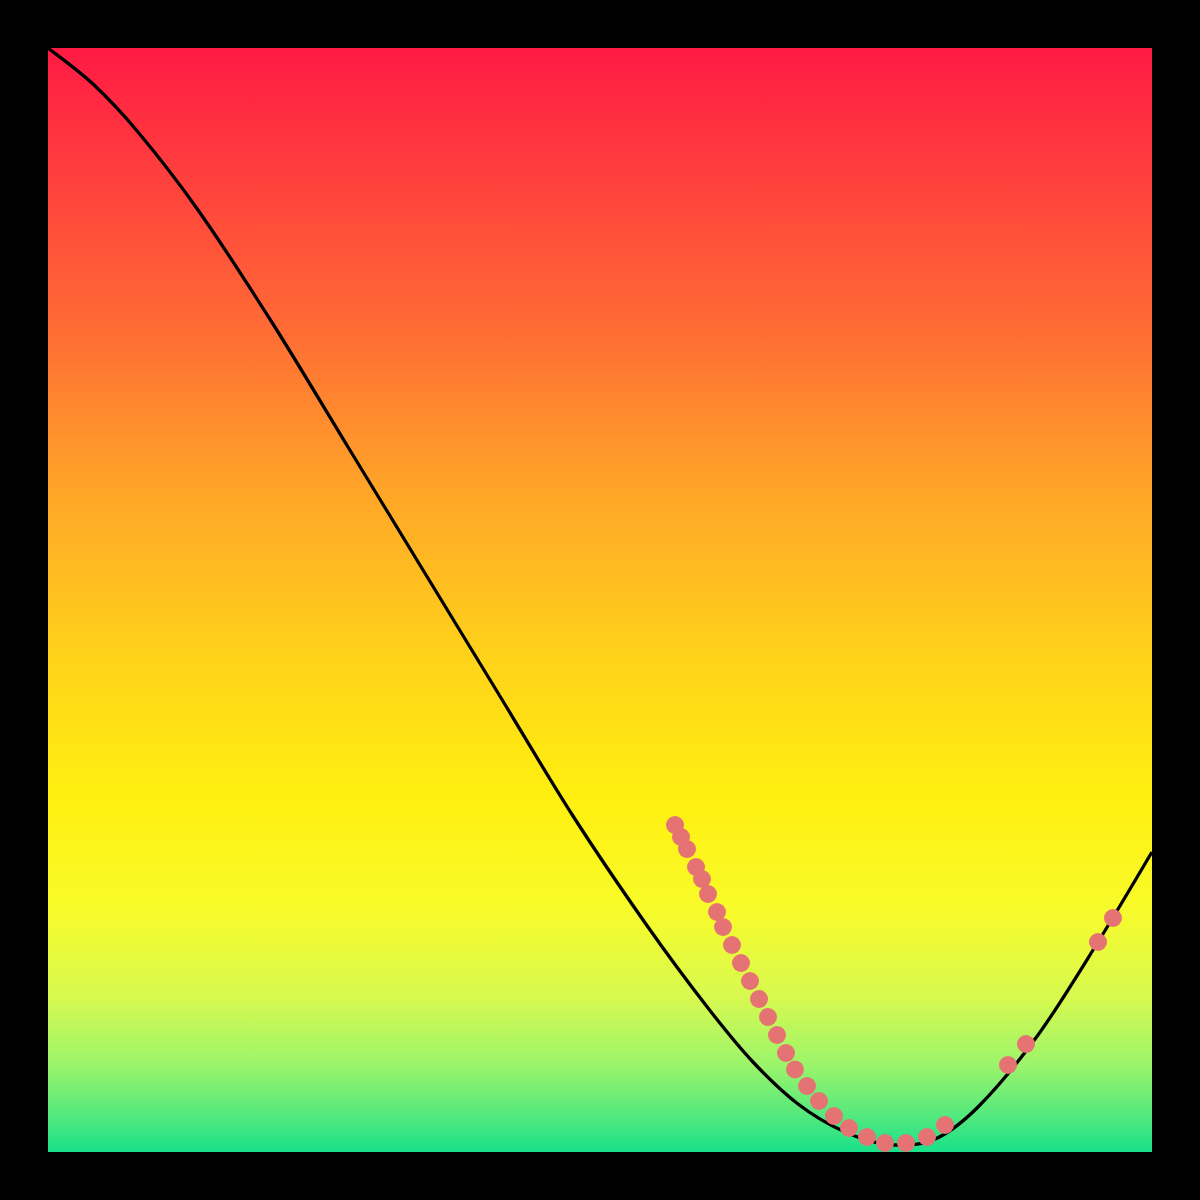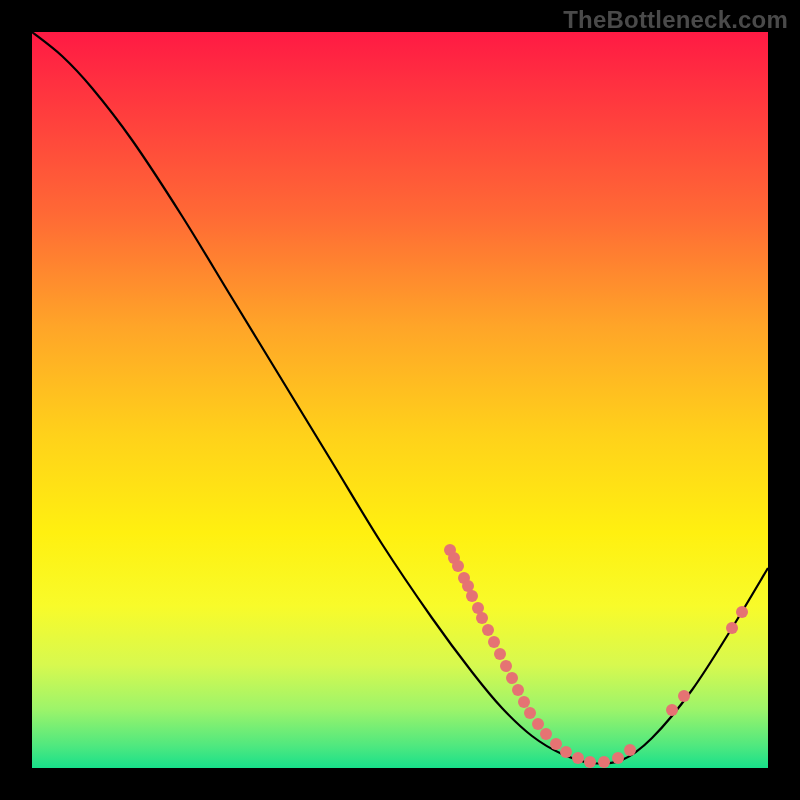--- a/index.html
+++ b/index.html
@@ -93,14 +93,13 @@
           <circle cx="572" cy="730" r="6" fill="#e57373"></circle>
           <circle cx="586" cy="726" r="6" fill="#e57373"></circle>
           <circle cx="598" cy="718" r="6" fill="#e57373"></circle>
           <circle cx="640" cy="678" r="6" fill="#e57373"></circle>
           <circle cx="652" cy="664" r="6" fill="#e57373"></circle>
           <circle cx="700" cy="596" r="6" fill="#e57373"></circle>
           <circle cx="710" cy="580" r="6" fill="#e57373"></circle>
         </g>
     </svg>
   </div>
-  <div class="watermark">TheBottleneck.com</div>
 </div>
 
 </body></html>

